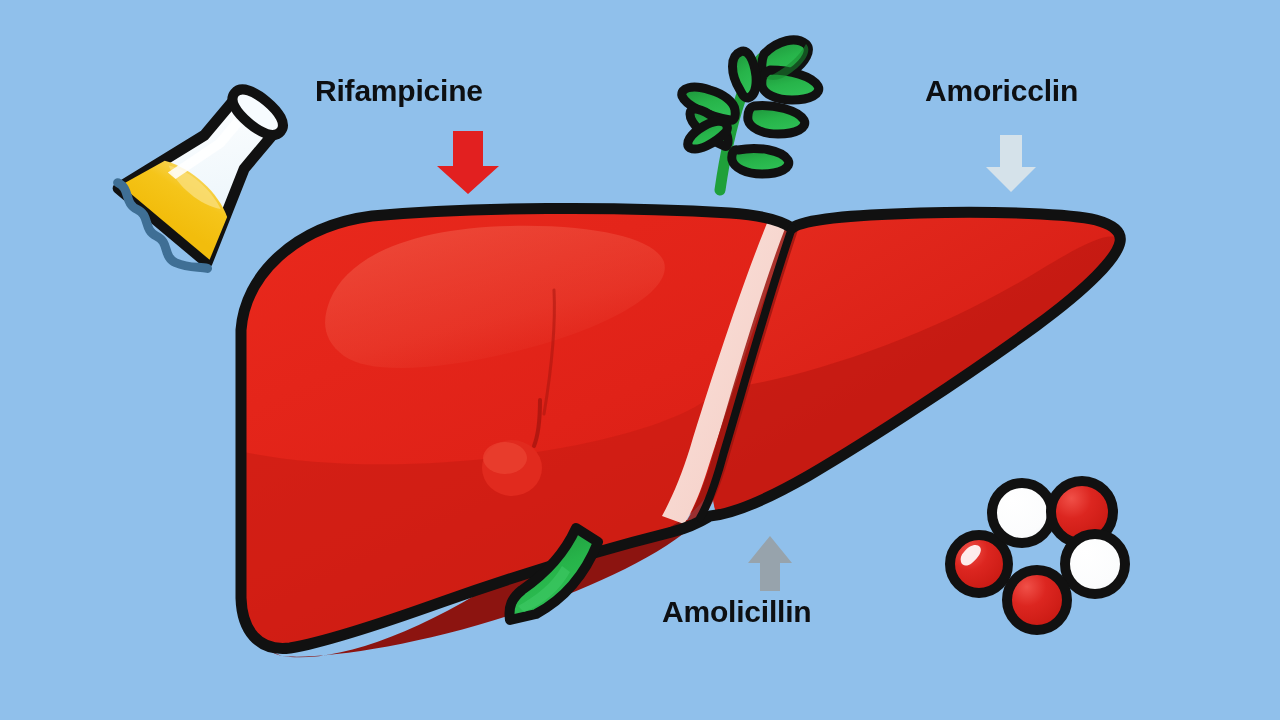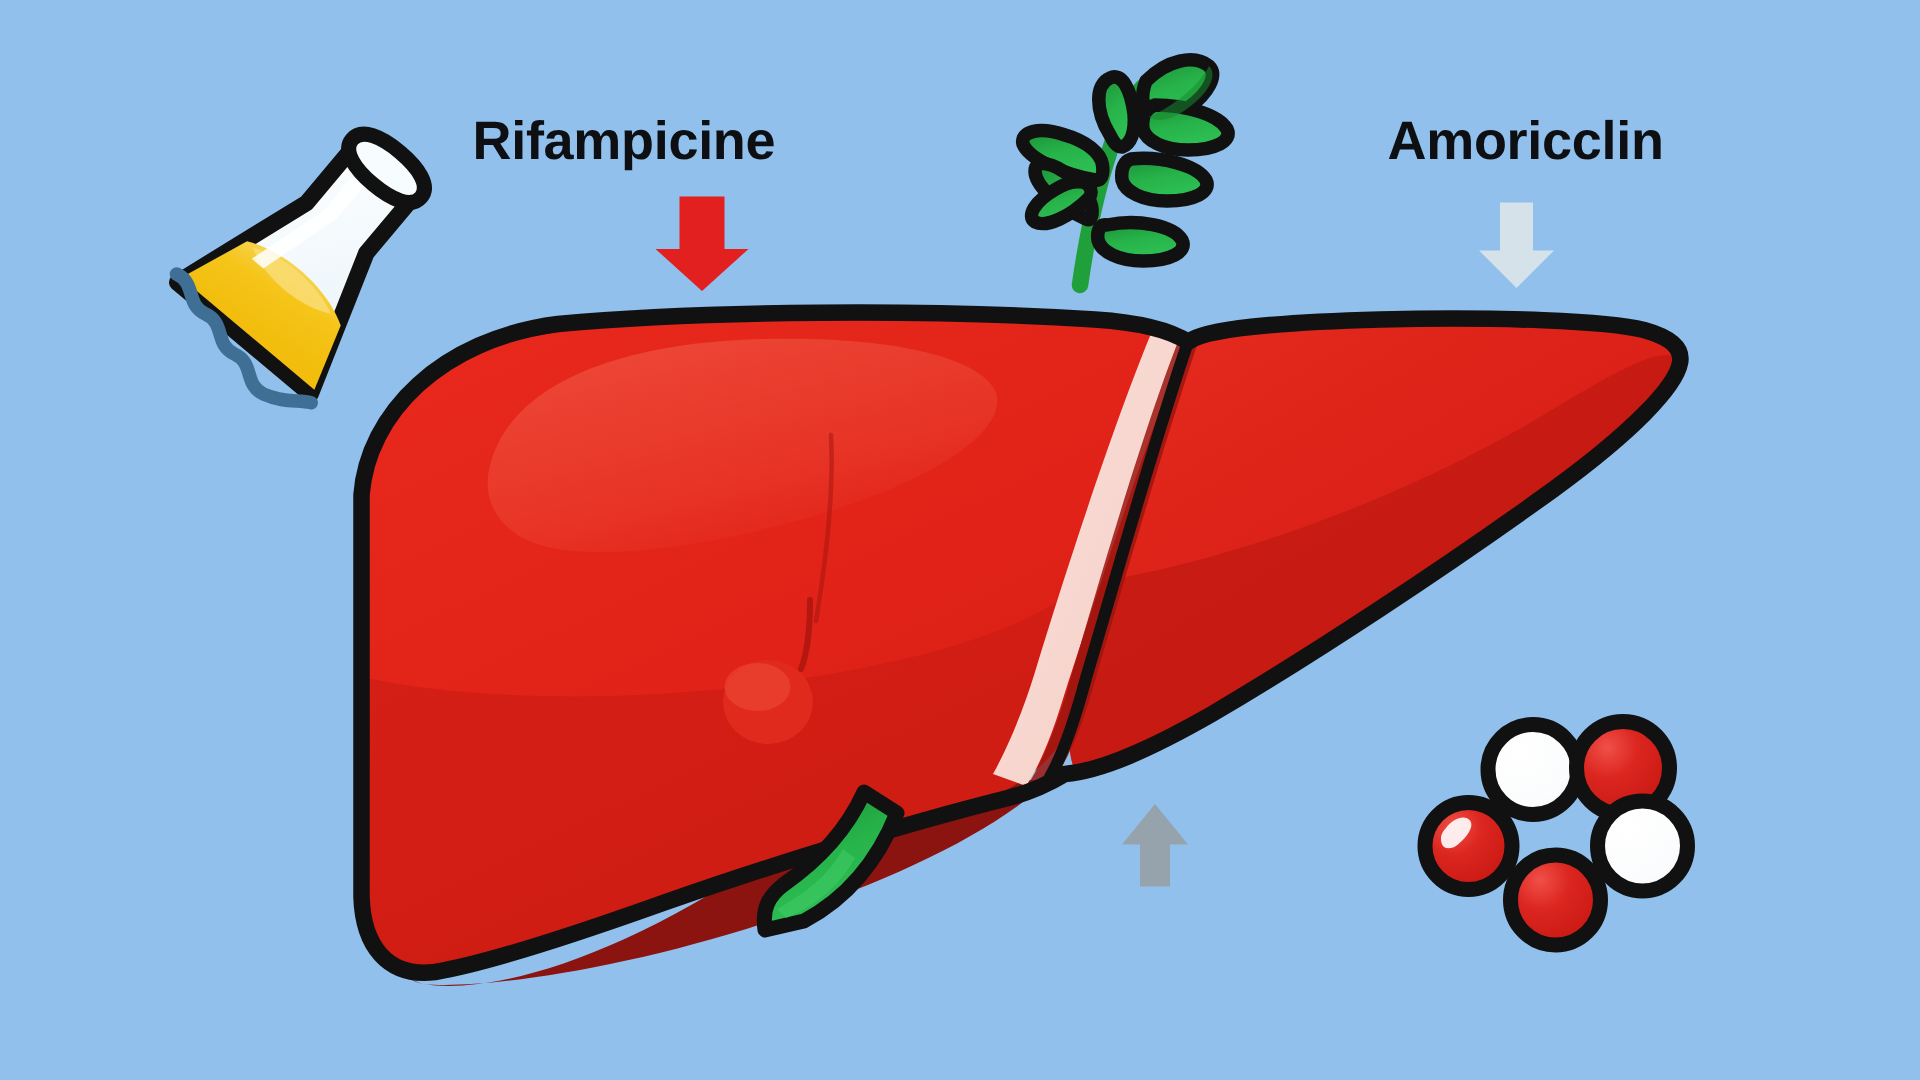--- a/index.html
+++ b/index.html
@@ -24,21 +24,21 @@
     inset: 0;
     width: 1280px;
     height: 720px;
     display: block;
   }
   .label {
     position: absolute;
     color: #0d0f12;
     font-family: "Liberation Sans", sans-serif;
     font-weight: bold;
-    font-size: 36px;
+    font-size: 30px;
     letter-spacing: -0.2px;
     white-space: nowrap;
     line-height: 1;
     user-select: none;
   }
   #label-rifampicine { left: 315px;  top: 76px; }
   #label-amoricclin  { left: 900px;  top: 76px; margin-left: 25px; }
   #label-amolicillin { left: 662px;  top: 597px; }
 </style>
 </head>
@@ -234,14 +234,15 @@
 
     <path d="M1000,135 L1022,135 L1022,167 L1036,167 L1011,192 L986,167 L1000,167 Z" fill="#d5e2ea"></path>
 
     <path d="M770,536 L792,563 L780,563 L780,591 L760,591 L760,563 L748,563 Z" fill="#97a3ac"></path>
   </svg>
 
   <div class="label" id="label-rifampicine">Rifampicine</div>
 
   <div class="label" id="label-amoricclin">Amoricclin</div>
 
+  <div class="label" id="label-amolicillin">Amolicillin</div>
 
 </div>
 
 </body></html>

